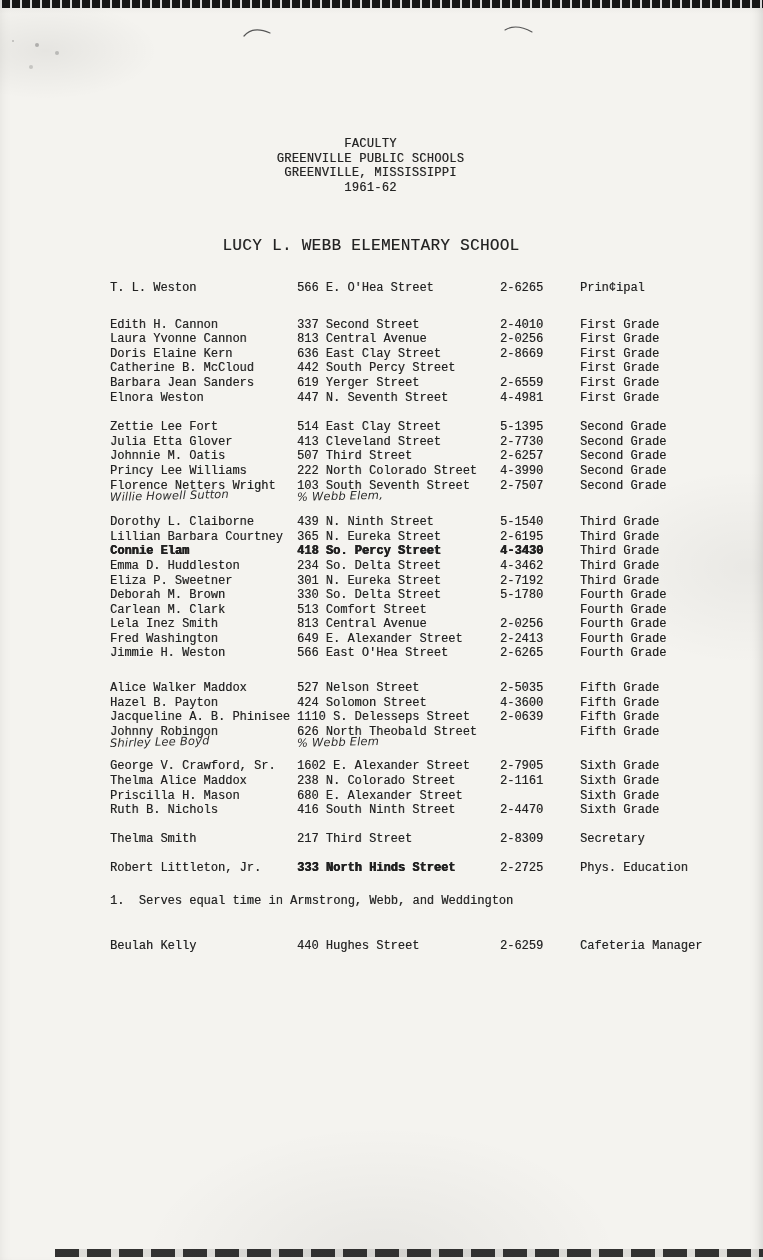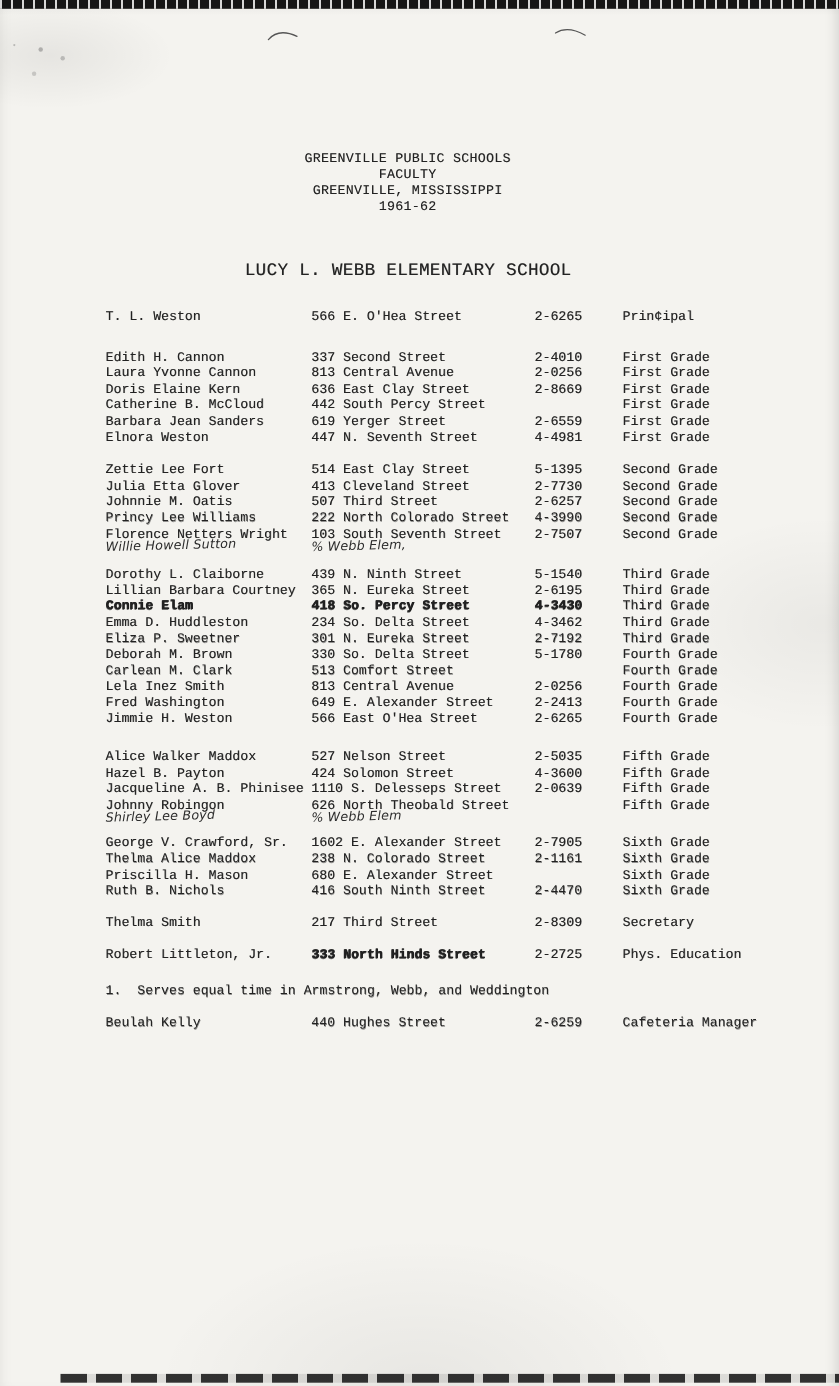--- a/index.html
+++ b/index.html
@@ -52,21 +52,21 @@
     position: absolute; top: 137px; left: 0; width: 741px;
     text-align: center;
     font-size: 12px; line-height: 14.6px; letter-spacing: .3px;
   }
   .title {
     position: absolute; top: 237px; left: 0; width: 742px;
     text-align: center;
     font-size: 16px; letter-spacing: .3px;
   }
   .list {
-    position: absolute; top: 281px; left: 96px; right: 14px;
+    position: absolute; top: 281px; left: 110px; right: 14px;
     font-size: 12px; line-height: 14.6px;
   }
   .row { display: grid; grid-template-columns: 187px 203px 80px 1fr; }
   .c { white-space: pre; overflow: visible; }
   .note { white-space: pre; margin-top: 18px; }
   .b { font-weight: bold; text-shadow: .6px 0 0 #1a1a1a, 0 .4px .6px rgba(0,0,0,.55); }
   .hw {
     font-family: "DejaVu Sans", "Liberation Sans", sans-serif;
     font-style: italic;
     font-size: 11.5px;
@@ -89,39 +89,39 @@
   [data-group="first-grade"]  { margin-top: 22px; }
   [data-group="second-grade"] { margin-top: 15px; }
   [data-group="third-grade"]  { margin-top: 10px; }
   [data-group="fourth-grade"] { }
   [data-group="fifth-grade"]  { margin-top: 20px; }
   [data-group="sixth-grade"]  { margin-top: 8px; }
   [data-group="music"]        { margin-top: 16px; }
   [data-group="secretary"]    { margin-top: 14px; }
   [data-group="phys-ed"]      { margin-top: 15px; }
   [data-group="footnote"]     { margin-top: 15px; }
-  [data-group="cafeteria"]    { margin-top: 14px; }
+  [data-group="cafeteria"]    { margin-top: 30px; }
 </style>
 </head>
 <body>
 
 <div class="film-top"></div>
 <div class="film-bottom"></div>
 <div class="specks"></div>
 
 <svg class="mark mark1" width="32" height="14">
   <path d="M2 10 C 8 3, 17 2, 28 7" stroke="#555" stroke-width="1.2" fill="none" stroke-linecap="round"></path>
 </svg>
 <svg class="mark mark2" width="32" height="14">
   <path d="M2 7 C 10 2, 20 4, 29 9" stroke="#555" stroke-width="1.1" fill="none" stroke-linecap="round"></path>
 </svg>
 
 <div class="head t">
+  <div>FACULTY</div>
   <div>GREENVILLE PUBLIC SCHOOLS</div>
-  <div>FACULTY</div>
   <div>GREENVILLE, MISSISSIPPI</div>
   <div>1961-62</div>
 </div>
 
 <div class="title t">LUCY L. WEBB ELEMENTARY SCHOOL</div>
 
 <main class="list">
     <div class="group" data-group="principal">
       <div class="row t">
         <span class="c name">T. L. Weston</span>

